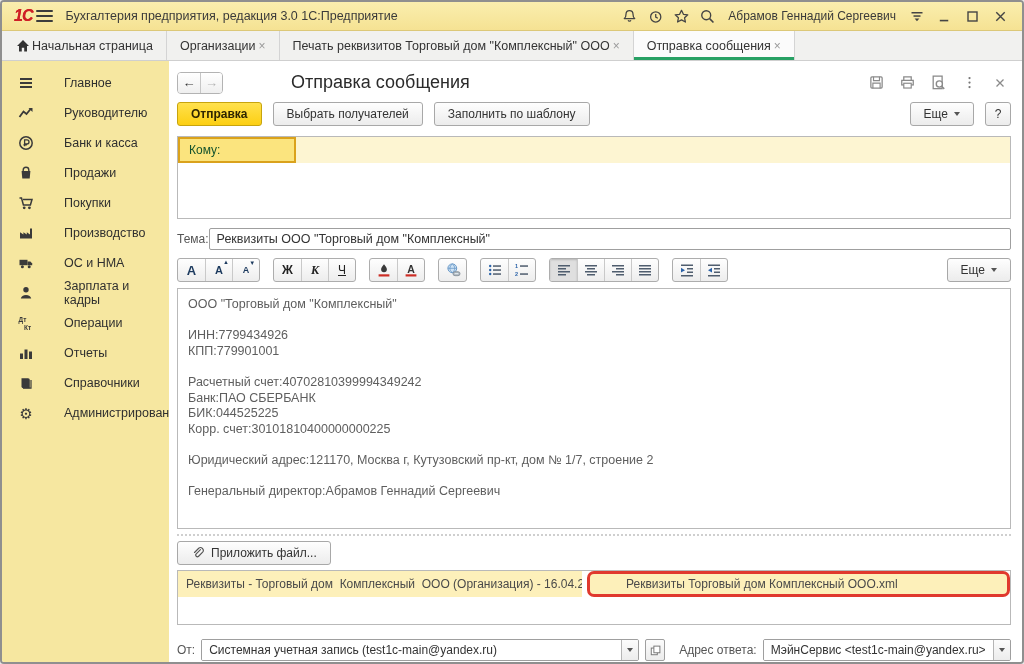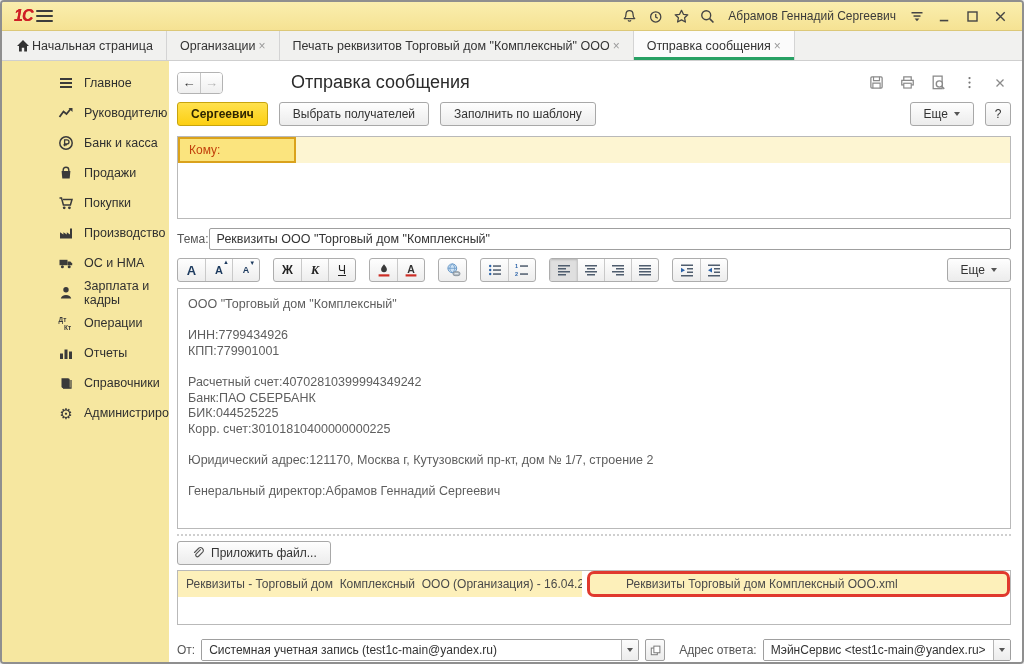--- a/index.html
+++ b/index.html
@@ -19,21 +19,21 @@
 
   
   .tabbar { height:30px; flex:0 0 30px; background:#f1f1ef; border-bottom:1px solid #cfcfcf; display:flex; align-items:stretch; }
   .tab { display:flex; align-items:center; gap:1px; padding:0 13px; font-size:12.5px; color:#333; border-right:1px solid #d4d4d4; cursor:pointer; position:relative; white-space:nowrap; }
   .tab .tab-close { color:#9a9a9a; font-size:12px; margin-left:2px; }
   .tab.active { background:#fbfbfb; box-shadow:inset 0 -3px 0 var(--tab-underline,#28a164); }
 
   
   .content { flex:1; display:flex; min-height:0; }
   .sidebar { width:167px; flex:0 0 167px; background:var(--sidebar-bg,#f6e7a0); padding-top:7px; overflow:hidden; }
-  .side-item { height:30px; display:flex; align-items:center; gap:7px; padding:0 6px 0 13px; font-size:12.5px; color:#2f2f2f; cursor:pointer;margin-left:40px; }
+  .side-item { height:30px; display:flex; align-items:center; gap:27px; padding:0 6px 0 13px; font-size:12.5px; color:#2f2f2f; cursor:pointer; }
   .side-item .s-ico { width:22px; height:16px; display:flex; align-items:center; justify-content:center; flex:0 0 22px; }
 
   .main { flex:1; background:#fff; padding:8px 11px 0 8px; display:flex; flex-direction:column; min-width:0; }
 
   
   .form-header { height:28px; display:flex; align-items:center; margin-bottom:4px; }
   .nav-group { display:flex; border:1px solid #b3b3b3; border-radius:4px; overflow:hidden; height:22px; }
   .nav-btn { width:22px; display:flex; align-items:center; justify-content:center; background:linear-gradient(#fff,#efefef); cursor:pointer; font-size:13px; color:#333; }
   .nav-btn + .nav-btn { border-left:1px solid #c6c6c6; }
   .nav-btn.disabled { color:#b5b5b5; cursor:default; }
@@ -44,21 +44,21 @@
   
   .cmd-row { height:26px; display:flex; align-items:center; gap:11px; margin-bottom:9px; }
   .btn { height:24px; padding:0 13px; background:linear-gradient(#fefefe,#ececec); border:1px solid #a8a8a8; border-radius:3px; font-size:12px; color:#333; cursor:pointer; display:inline-flex; align-items:center; gap:6px; white-space:nowrap; }
   .btn-primary { background:linear-gradient(#ffe14d,var(--primary-btn,#fccf13)); border-color:#c7a40e; font-weight:bold; color:#2e2500; }
   .cmd-spacer { flex:1; }
   .caret { width:0; height:0; border-left:3.5px solid transparent; border-right:3.5px solid transparent; border-top:4px solid #555; display:inline-block; }
 
   
   .to-box { height:84px; border:1px solid #b9b9b9; margin-bottom:9px; display:flex; flex-direction:column; }
   .to-strip { height:26px; background:#fdf5d2; display:flex; align-items:stretch; }
-  .to-chip { width:118px; background:#fbe47e; border:2px solid #daa21c; font-size:12px; color:#c2410c; display:flex; align-items:center; padding:0 9px; cursor:pointer; }
+  .to-chip { width:118px; background:#fbe47e; border:2px solid #daa21c; font-size:12px; color:#14532d; display:flex; align-items:center; padding:0 9px; cursor:pointer; }
   .to-body { flex:1; background:#fff; cursor:text; }
 
   
   .subject-row { height:22px; display:flex; align-items:center; margin-bottom:7px; }
   .fld-label { font-size:12px; color:#555; white-space:nowrap; }
   .subject-input { flex:1; height:22px; border:1px solid #9f9f9f; border-radius:2px; font-family:"Liberation Sans",sans-serif; font-size:12.5px; color:#333; padding:0 7px; background:#fff; }
 
   
   .fmt-row { height:26px; display:flex; align-items:center; gap:13px; margin-bottom:5px; }
   .fmt-group { display:flex; border:1px solid #adadad; border-radius:3px; overflow:hidden; height:24px; background:linear-gradient(#fefefe,#ededed); }
@@ -101,20 +101,21 @@
 
 <div class="window" style="--titlebar-bg: #f5e293; --titlebar-top: #faeeae; --sidebar-bg: #f6e7a0; --tab-underline: #28a164; --primary-btn: #fccf13; --attach-bg: #fdf0ba; --highlight-border: #e0392e;">
 
   <div class="titlebar">
     <span class="logo-1c">1С</span>
     <span class="hamburger">
         <i></i>
         <i></i>
         <i></i>
       </span>
+    <span class="tb-title">Бухгалтерия предприятия, редакция 3.0 1С:Предприятие</span>
     <span class="tb-spacer"></span>
     <span class="tb-ico">
       <svg width="17" height="17" viewBox="0 0 16 16">
           <path d="M8 2.4c-2 0-3.3 1.5-3.3 3.5 0 2.7-.9 3.5-1.6 4h9.8c-.7-.5-1.6-1.3-1.6-4 0-2-1.3-3.5-3.3-3.5z M6.7 11.5a1.4 1.4 0 0 0 2.6 0" fill="none" stroke="#444" stroke-width="1.2" stroke-linejoin="round"></path>
         </svg>
     </span>
     <span class="tb-ico">
       <svg width="17" height="17" viewBox="0 0 16 16">
           <circle cx="8.2" cy="8.4" r="4.8" fill="none" stroke="#444" stroke-width="1.2"></circle>
           <path d="M8.2 5.6v3l2 1.1" fill="none" stroke="#444" stroke-width="1.2"></path>
@@ -331,21 +332,21 @@
           </span>
           <span class="hdr-ico">
             <svg width="14" height="14" viewBox="0 0 16 16">
                 <path d="M4 4 L12 12 M12 4 L4 12" stroke="#8a8a8a" stroke-width="1.5"></path>
               </svg>
           </span>
         </span>
       </div>
 
       <div class="cmd-row">
-        <button class="btn btn-primary">Сергеевич</button>
+        <button class="btn btn-primary">Отправка</button>
         <button class="btn">Выбрать получателей</button>
         <button class="btn">Заполнить по шаблону</button>
         <span class="cmd-spacer"></span>
         <button class="btn">
             <span>Еще</span>
             <span class="caret"></span>
           </button>
         <button class="btn" style="width:26px; padding:0; justify-content:center;">?</button>
       </div>
 

